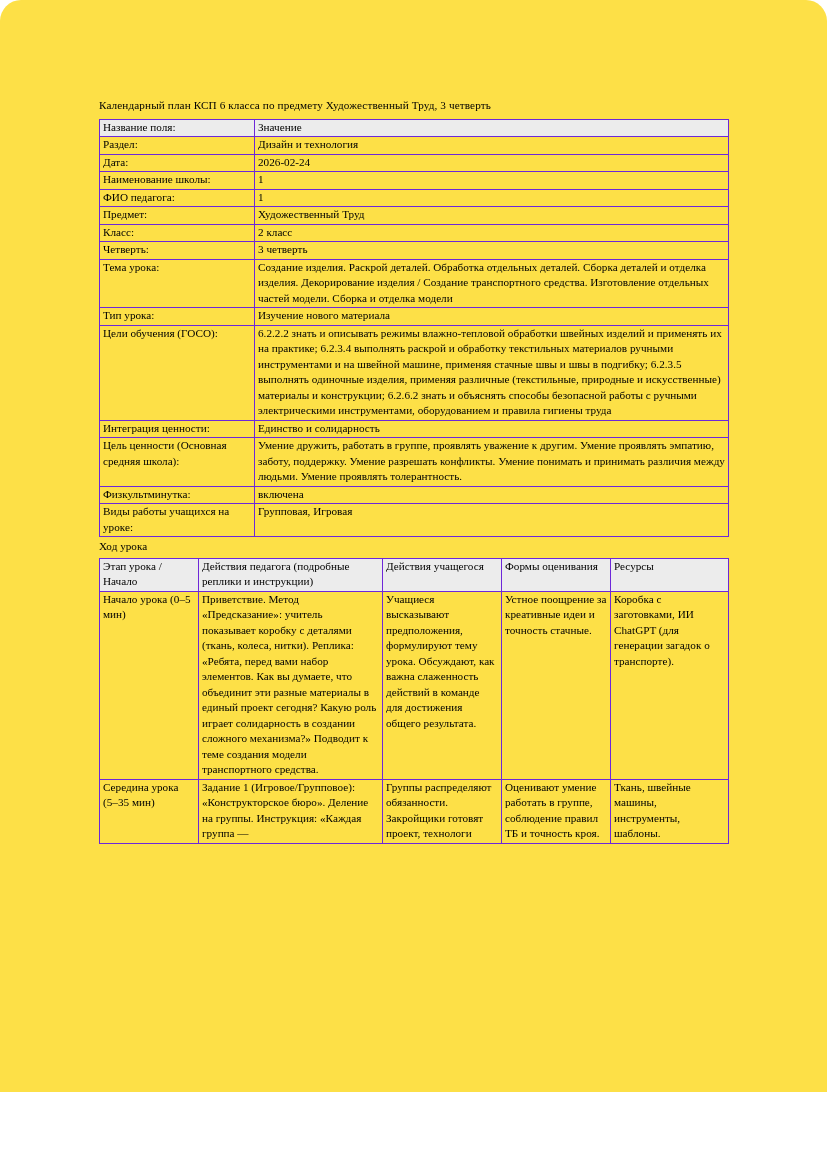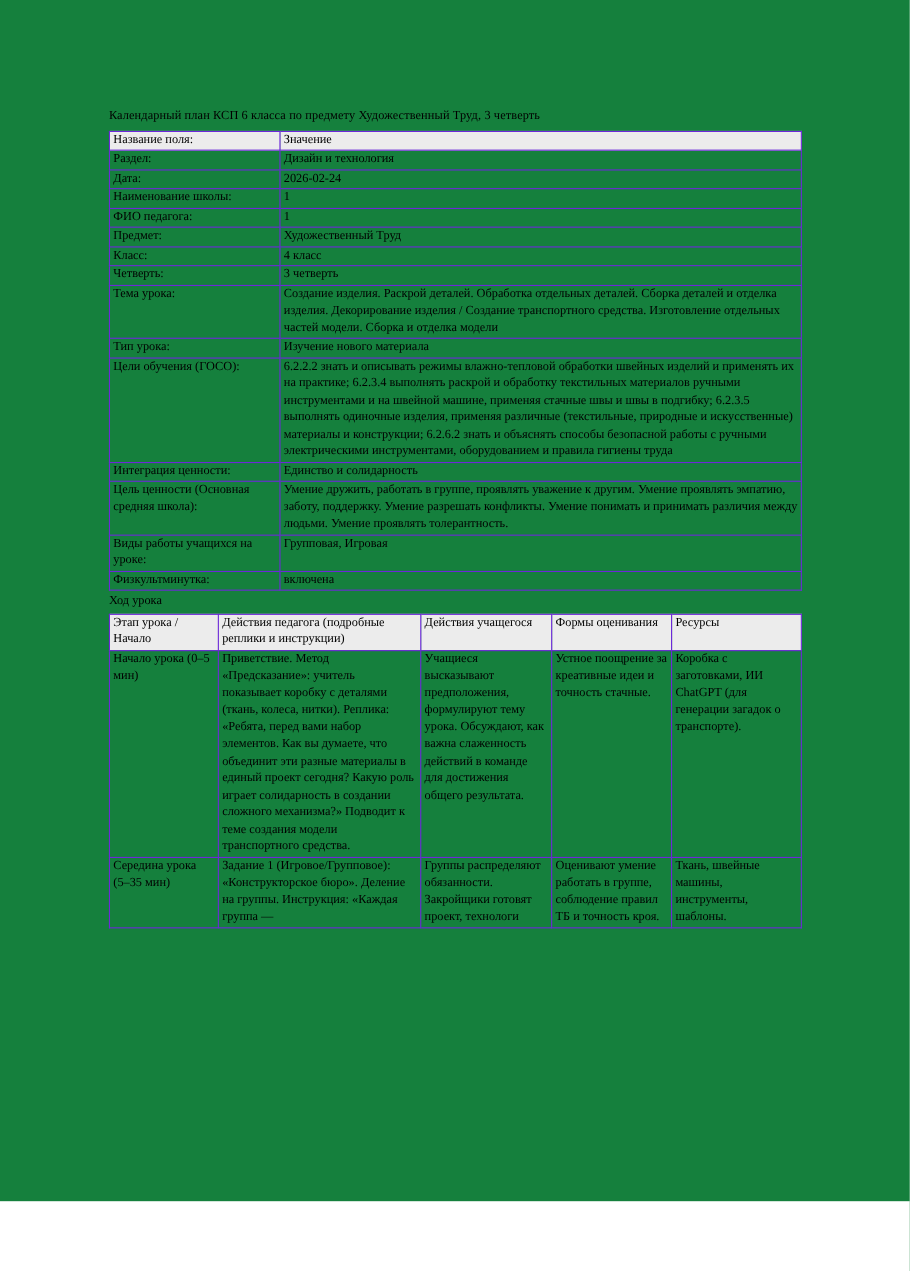--- a/index.html
+++ b/index.html
@@ -15,21 +15,22 @@
     color: #000000;
     overflow: hidden;
     position: relative;
   }
   .page {
     position: absolute;
     left: 0;
     top: 0;
     width: 827px;
     height: 1170px;
-    background: #15803d;
+    background: #fde047;
+    border-radius: 21px;
   }
   .content {
     position: absolute;
     left: 99px;
     top: 98px;
     width: 629px;
   }
   .doc-title {
     font-size: 11.2px;
     line-height: 15.5px;
@@ -120,21 +121,21 @@
         <tr>
           <td>ФИО педагога:</td>
           <td>1</td>
         </tr>
         <tr>
           <td>Предмет:</td>
           <td>Художественный Труд</td>
         </tr>
         <tr>
           <td>Класс:</td>
-          <td>4 класс</td>
+          <td>2 класс</td>
         </tr>
         <tr>
           <td>Четверть:</td>
           <td>3 четверть</td>
         </tr>
         <tr>
           <td>Тема урока:</td>
           <td>Создание изделия. Раскрой деталей. Обработка отдельных деталей. Сборка деталей и отделка изделия. Декорирование изделия / Создание транспортного средства. Изготовление отдельных частей модели. Сборка и отделка модели</td>
         </tr>
         <tr>
@@ -147,26 +148,26 @@
         </tr>
         <tr>
           <td>Интеграция ценности:</td>
           <td>Единство и солидарность</td>
         </tr>
         <tr>
           <td>Цель ценности (Основная средняя школа):</td>
           <td>Умение дружить, работать в группе, проявлять уважение к другим. Умение проявлять эмпатию, заботу, поддержку. Умение разрешать конфликты. Умение понимать и принимать различия между людьми. Умение проявлять толерантность.</td>
         </tr>
         <tr>
+          <td>Физкультминутка:</td>
+          <td>включена</td>
+        </tr>
+        <tr>
           <td>Виды работы учащихся на уроке:</td>
           <td>Групповая, Игровая</td>
-        </tr>
-        <tr>
-          <td>Физкультминутка:</td>
-          <td>включена</td>
         </tr>
       </tbody>
     </table>
 
     <p class="section-label">Ход урока</p>
 
     <table class="doc-table t2">
       <colgroup>
         <col class="c1">
           <col class="c2">

